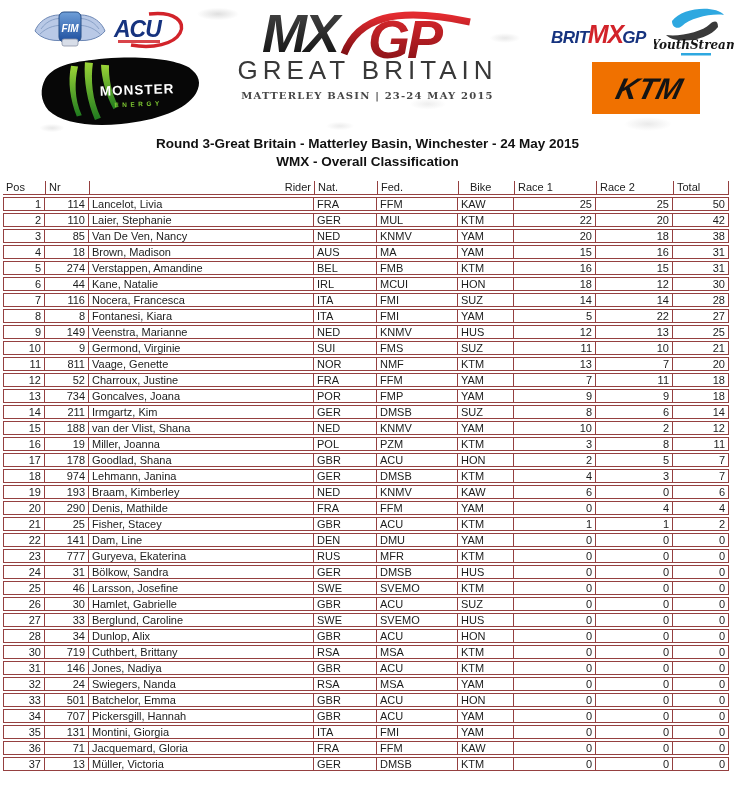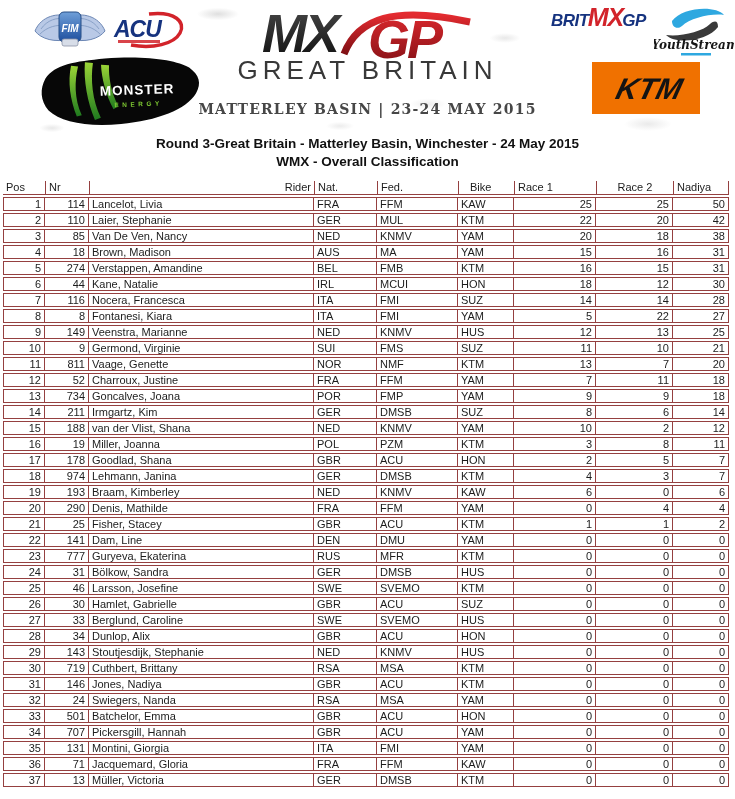--- a/index.html
+++ b/index.html
@@ -11,49 +11,49 @@
       radial-gradient(ellipse 30px 9px at 218px 14px, rgba(140,140,140,.28), transparent 70%),
       radial-gradient(ellipse 22px 7px at 505px 38px, rgba(150,150,150,.22), transparent 70%),
       radial-gradient(ellipse 34px 10px at 648px 124px, rgba(150,150,150,.20), transparent 70%),
       radial-gradient(ellipse 18px 6px at 52px 128px, rgba(150,150,150,.22), transparent 70%),
       radial-gradient(ellipse 26px 8px at 428px 104px, rgba(150,150,150,.16), transparent 70%),
       radial-gradient(ellipse 20px 6px at 340px 126px, rgba(150,150,150,.18), transparent 70%);}
   .logo{position:absolute;}
   .fim-logo{left:33px;top:7px;}
   .acu-logo{left:109px;top:10px;}
   .mxgp-logo{left:262px;top:2px;}
-  .brit-logo{left:551px;top:3px;font-style:italic;font-weight:bold;white-space:nowrap;display:flex;align-items:baseline;justify-content:space-between;}
+  .brit-logo{left:551px;top:20px;font-style:italic;font-weight:bold;white-space:nowrap;display:flex;align-items:baseline;justify-content:space-between;}
   .brit-logo .b{color:#16337f;font-size:17px;letter-spacing:-.5px;}
   .brit-logo .mx{color:#d2232a;font-size:25px;margin:0 -1px;letter-spacing:-1px;}
   .ys-logo{left:654px;top:5px;}
   .monster-logo{left:36px;top:52px;transform:rotate(-2deg);}
   .ktm-logo{left:592px;top:62px;}
   .gb-title{position:absolute;left:0;top:55px;width:735px;text-align:center;
             font-size:26px;letter-spacing:5px;color:#383838;}
-  .gb-venue{position:absolute;left:0;top:101px;width:735px;text-align:center;
-            font-family:"DejaVu Serif",serif;font-weight:bold;font-size:14px;
+  .gb-venue{position:absolute;left:0;top:90px;width:735px;text-align:center;
+            font-family:"DejaVu Serif",serif;font-weight:bold;font-size:10px;
             letter-spacing:1.2px;color:#474747;}
   .title1,.title2{position:absolute;left:0;width:735px;text-align:center;font-weight:bold;font-size:13.5px;color:#111;}
   .title1{top:136px;}
   .title2{top:154px;}
   table.results{position:absolute;left:3px;top:179px;width:726px;table-layout:fixed;
                 border-collapse:separate;border-spacing:0 2px;font-size:11px;color:#1c1c1c;}
   .results th{font-weight:normal;text-align:left;height:13px;padding:0 3px 1px 3px;
               border-bottom:1px solid #954040;border-left:1px solid #954040;
               box-sizing:border-box;overflow:hidden;white-space:nowrap;}
   .results th:first-child{border-left:none;}
   .results th:last-child{border-right:1px solid #954040;}
   .results td{height:12px;padding:0 3px;border:1px solid #954040;border-left:none;
               box-sizing:border-box;overflow:hidden;white-space:nowrap;}
   .results td:first-child{border-left:1px solid #954040;}
   .results td.num{text-align:right;}
   .results th:nth-child(1){width:42px;} .results th:nth-child(2){width:44px;}
   .results th:nth-child(3){width:225px;text-align:right;}.results th:nth-child(4){width:63px;}
   .results th:nth-child(5){width:81px;} .results th:nth-child(6){width:56px;padding-left:11px;}
-  .results th:nth-child(7){width:82px;} .results th:nth-child(8){width:77px;text-align:center;}
+  .results th:nth-child(7){width:82px;} .results th:nth-child(8){width:77px;}
   .results th:nth-child(9){width:56px;}
 </style>
 </head>
 <body>
 
 <div class="page">
 
   <div class="logo fim-logo">
     <svg width="74" height="46" viewBox="0 0 74 46">
       <defs>
@@ -147,21 +147,21 @@
     <thead>
       <tr>
           <th>Pos</th>
           <th>Nr</th>
           <th>Rider</th>
           <th>Nat.</th>
           <th>Fed.</th>
           <th>Bike</th>
           <th>Race 1</th>
           <th>Race 2</th>
-          <th>Nadiya</th>
+          <th>Total</th>
         </tr>
     </thead>
     <tbody>
         <tr>
           <td class="num">1</td>
           <td class="num">114</td>
           <td class="txt">Lancelot, Livia</td>
           <td class="txt">FRA</td>
           <td class="txt">FFM</td>
           <td class="txt">KAW</td>
@@ -460,31 +460,20 @@
           <td class="num">34</td>
           <td class="txt">Dunlop, Alix</td>
           <td class="txt">GBR</td>
           <td class="txt">ACU</td>
           <td class="txt">HON</td>
           <td class="num">0</td>
           <td class="num">0</td>
           <td class="num">0</td>
         </tr>
         <tr>
-          <td class="num">29</td>
-          <td class="num">143</td>
-          <td class="txt">Stoutjesdijk, Stephanie</td>
-          <td class="txt">NED</td>
-          <td class="txt">KNMV</td>
-          <td class="txt">HUS</td>
-          <td class="num">0</td>
-          <td class="num">0</td>
-          <td class="num">0</td>
-        </tr>
-        <tr>
           <td class="num">30</td>
           <td class="num">719</td>
           <td class="txt">Cuthbert, Brittany</td>
           <td class="txt">RSA</td>
           <td class="txt">MSA</td>
           <td class="txt">KTM</td>
           <td class="num">0</td>
           <td class="num">0</td>
           <td class="num">0</td>
         </tr>

